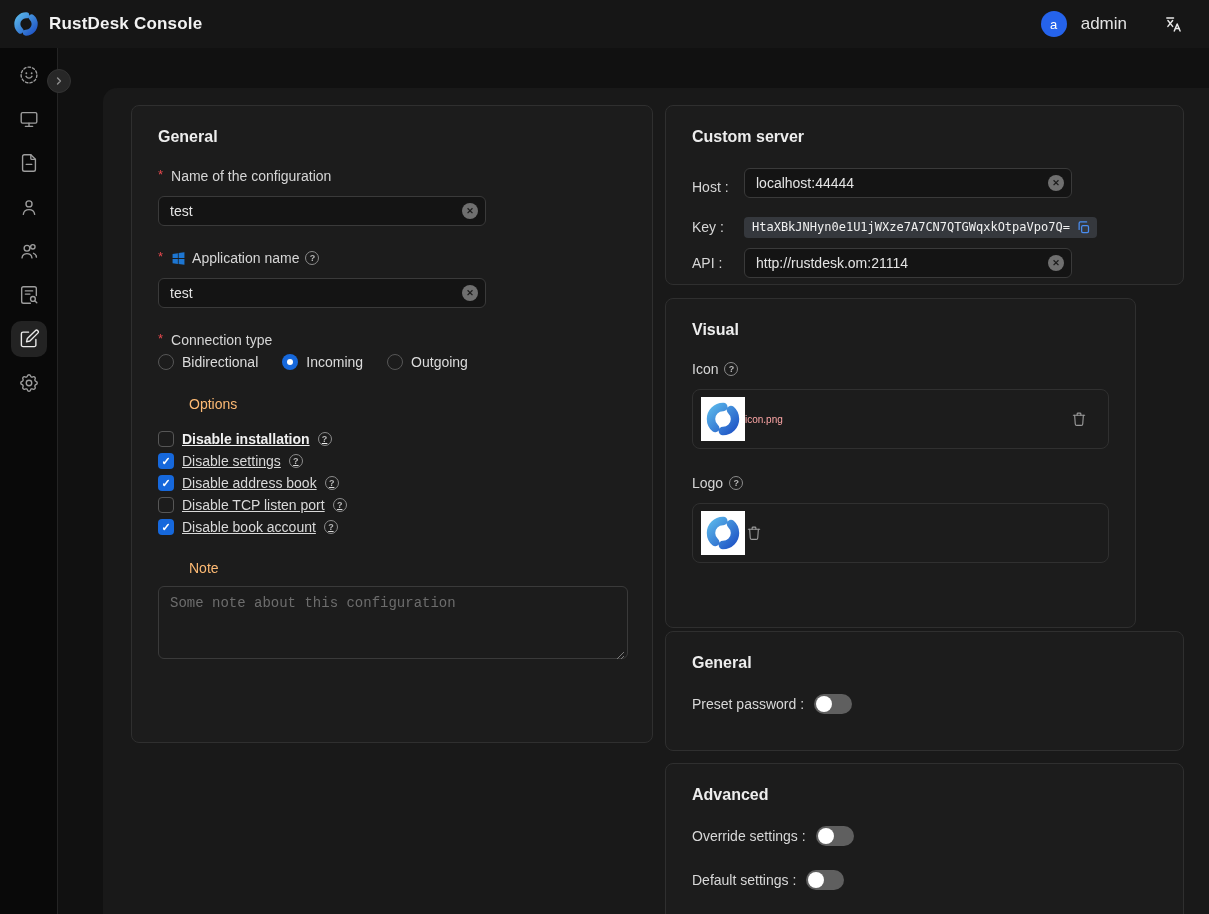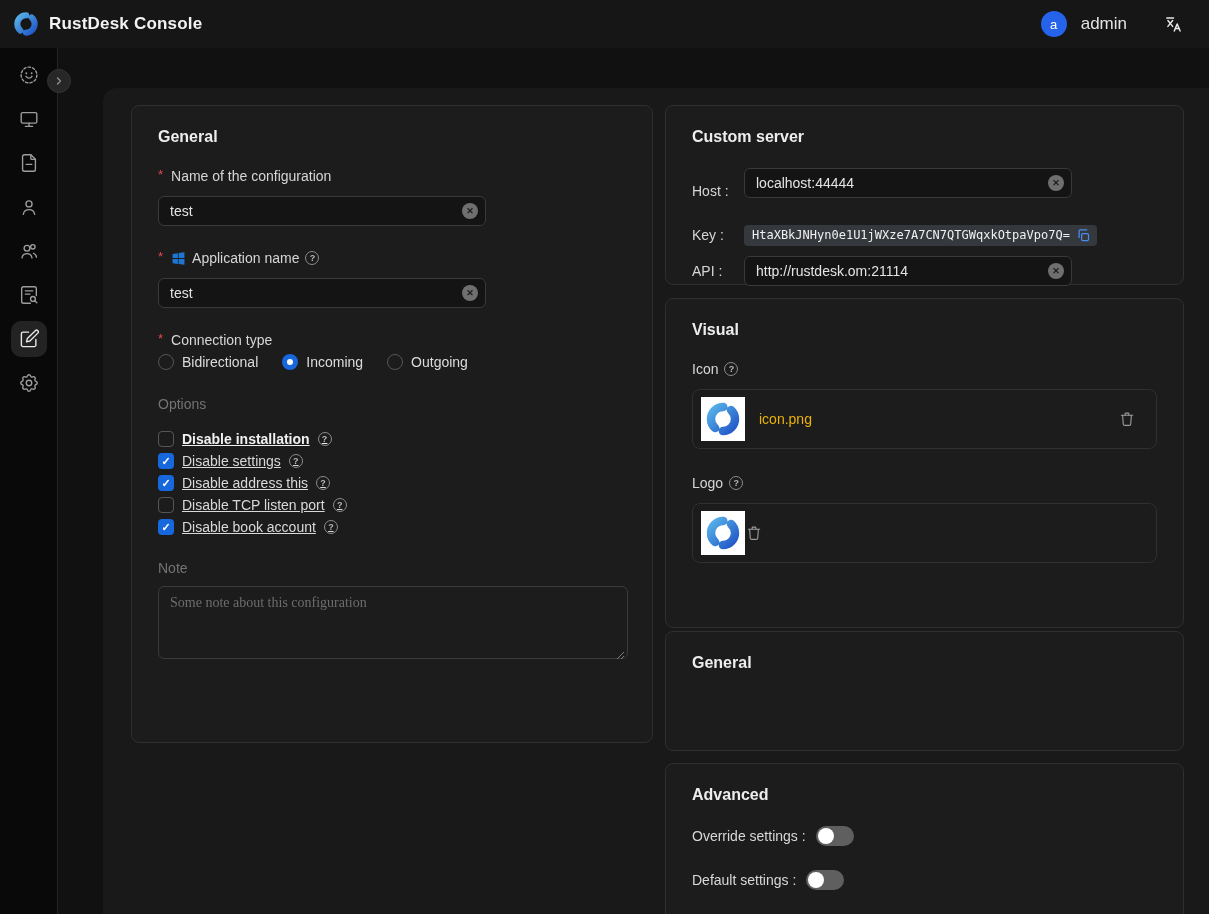--- a/index.html
+++ b/index.html
@@ -54,21 +54,21 @@
     background:#191919; border-top-left-radius:14px; overflow:hidden;
   }
   .card {
     position:absolute; background:#1c1c1c; border:1px solid #2f2f2f; border-radius:8px;
     padding:22px 26px;
   }
   .card h2 { font-size:16px; font-weight:600; color:#ededed; margin-bottom:22px; }
 
   .card-general  { left:28px;  top:17px;  width:522px; height:638px; }
   .card-custom   { left:562px; top:17px;  width:519px; height:180px; }
-  .card-visual   { left:562px; top:210px; width:519px; height:330px; }
+  .card-visual   { left:562px; top:210px; width:471px; height:330px; }
   .card-security { left:562px; top:543px; width:519px; height:120px; }
   .card-advanced { left:562px; top:675px; width:519px; height:240px; }
 
   
   .field-label { font-size:14px; color:#d6d6d6; margin-bottom:12px; display:flex; align-items:center; gap:6px; }
   .req { color:#e5484d; font-size:13px; margin-right:2px; position:relative; top:-2px; }
   .input-wrap { position:relative; width:328px; margin-bottom:24px; }
   .input-wrap.full { width:470px; }
   .text-input {
     width:100%; height:30px; background:#141414; border:1px solid #3a3a3a; border-radius:6px;
@@ -92,38 +92,38 @@
   input[type=radio] {
     appearance:none; width:16px; height:16px; border-radius:50%;
     border:1.5px solid #565656; background:transparent; cursor:pointer; position:relative;
   }
   input[type=radio]:checked { border:none; background:#1668dc; }
   input[type=radio]:checked::after {
     content:""; position:absolute; left:5px; top:5px; width:6px; height:6px;
     border-radius:50%; background:#fff;
   }
 
-  .section-label { font-size:14px; color:#737373; margin-bottom:16px; }
+  .section-label { font-size:14px; color:#fdba74; margin-bottom:16px;margin-left:31px; }
   .check-list { margin-bottom:22px; }
   .check-row { display:flex; align-items:center; gap:8px; height:22px; font-size:14px; color:#d9d9d9;text-decoration:underline; }
   .check-row.bold { font-weight:700; color:#f0f0f0; }
   input[type=checkbox] {
     appearance:none; width:16px; height:16px; border-radius:4px;
     border:1.5px solid #565656; background:transparent; cursor:pointer; position:relative; flex:0 0 auto;
   }
   input[type=checkbox]:checked { border:none; background:#1668dc; }
   input[type=checkbox]:checked::after {
     content:"\2713"; position:absolute; left:0; top:0; width:16px; height:16px;
     color:#fff; font-size:11px; font-weight:700; display:flex; align-items:center; justify-content:center;
   }
 
   .note-area {
     width:470px; height:73px; background:transparent; border:1px solid #3a3a3a; border-radius:6px;
     color:#e4e4e4; font-size:14px; padding:8px 11px; resize:none; outline:none;
-    font-family:Liberation Serif, serif;
+    font-family:Liberation Mono, monospace;
   }
   .note-area::placeholder { color:#6d6d6d; }
   .text-input::placeholder { color:#6d6d6d; }
   .resize-handle { position:absolute; right:3px; bottom:7px; width:10px; height:10px; color:#7a7a7a; cursor:nwse-resize; }
 
   
   .srv-row { display:flex; align-items:center; margin-bottom:10px; min-height:30px; }
   .srv-label { width:52px; font-size:14px; color:#d6d6d6; flex:0 0 auto; }
   .key-chip {
     display:flex; align-items:center; gap:6px; background:#35383d; border-radius:4px;
@@ -136,21 +136,21 @@
   
   .upload-box {
     display:flex; align-items:center; border:1px solid #303030; border-radius:8px;
     height:60px; padding:0 20px 0 8px; margin-bottom:26px;
   }
   .thumb {
     width:44px; height:44px; background:#fff; display:flex; align-items:center; justify-content:center;
     flex:0 0 auto;
   }
   .thumb svg { width:36px; height:36px; }
-  .file-link { font-size:14px; color:#eab308; margin-left:14px; cursor:pointer; flex:1 1 auto; }
+  .file-link { font-size:10px; color:#fca5a5; cursor:pointer; flex:1 1 auto; }
   .trash-btn { color:#9a9a9a; display:flex; cursor:pointer; }
   .trash-btn svg { width:18px; height:18px; }
 
   
   .toggle-row { display:flex; align-items:center; gap:10px; font-size:14px; color:#d8d8d8; margin-bottom:24px; }
   .toggle {
     width:38px; height:20px; border-radius:10px; background:#5f5f5f; position:relative; cursor:pointer; flex:0 0 auto;
   }
   .toggle .knob {
     position:absolute; left:2px; top:2px; width:16px; height:16px; border-radius:50%; background:#fff;
@@ -331,21 +331,21 @@
             <span>Disable installation</span>
             <span class="help">?</span>
           </label>
           <label class="check-row">
             <input type="checkbox" checked="" style="">
             <span>Disable settings</span>
             <span class="help">?</span>
           </label>
           <label class="check-row">
             <input type="checkbox" checked="" style="">
-            <span>Disable address this</span>
+            <span>Disable address book</span>
             <span class="help">?</span>
           </label>
           <label class="check-row">
             <input type="checkbox" style="">
             <span>Disable TCP listen port</span>
             <span class="help">?</span>
           </label>
           <label class="check-row">
             <input type="checkbox" checked="" style="">
             <span>Disable book account</span>
@@ -361,21 +361,21 @@
               <path d="M2 9L9 2M6 9l3-3"></path>
             </svg>
           </span>
         </div>
       </div>
 
       <div class="card card-custom">
         <h2>Custom server</h2>
         <div class="srv-row">
           <span class="srv-label">Host :</span>
-          <div class="input-wrap" style="margin-bottom:16px">
+          <div class="input-wrap" style="margin-bottom:8px">
             <input class="text-input" type="text" value="localhost:44444" style="">
             <span class="clear-btn">✕</span>
           </div>
         </div>
         <div class="srv-row" style="min-height:22px">
           <span class="srv-label">Key :</span>
           <span class="key-chip">
             <span>HtaXBkJNHyn0e1U1jWXze7A7CN7QTGWqxkOtpaVpo7Q=</span>
             <span class="copy-btn">
               <svg viewBox="0 0 24 24" fill="none" stroke="#4a8df0" stroke-width="2" stroke-linecap="round" stroke-linejoin="round">
@@ -432,20 +432,26 @@
               <path d="M4.5 7h15"></path>
               <path d="M9.5 7V5.4a1.2 1.2 0 0 1 1.2-1.2h2.6a1.2 1.2 0 0 1 1.2 1.2V7"></path>
               <path d="M6.2 7l.8 11.6a2 2 0 0 0 2 1.9h6a2 2 0 0 0 2-1.9L17.8 7"></path>
             </svg>
           </span>
         </div>
       </div>
 
       <div class="card card-security">
         <h2>General</h2>
+        <div class="toggle-row">
+          <span>Preset password :</span>
+          <span class="toggle">
+              <span class="knob"></span>
+            </span>
+        </div>
       </div>
 
       <div class="card card-advanced">
         <h2>Advanced</h2>
         <div class="toggle-row">
           <span>Override settings :</span>
           <span class="toggle">
               <span class="knob"></span>
             </span>
         </div>

